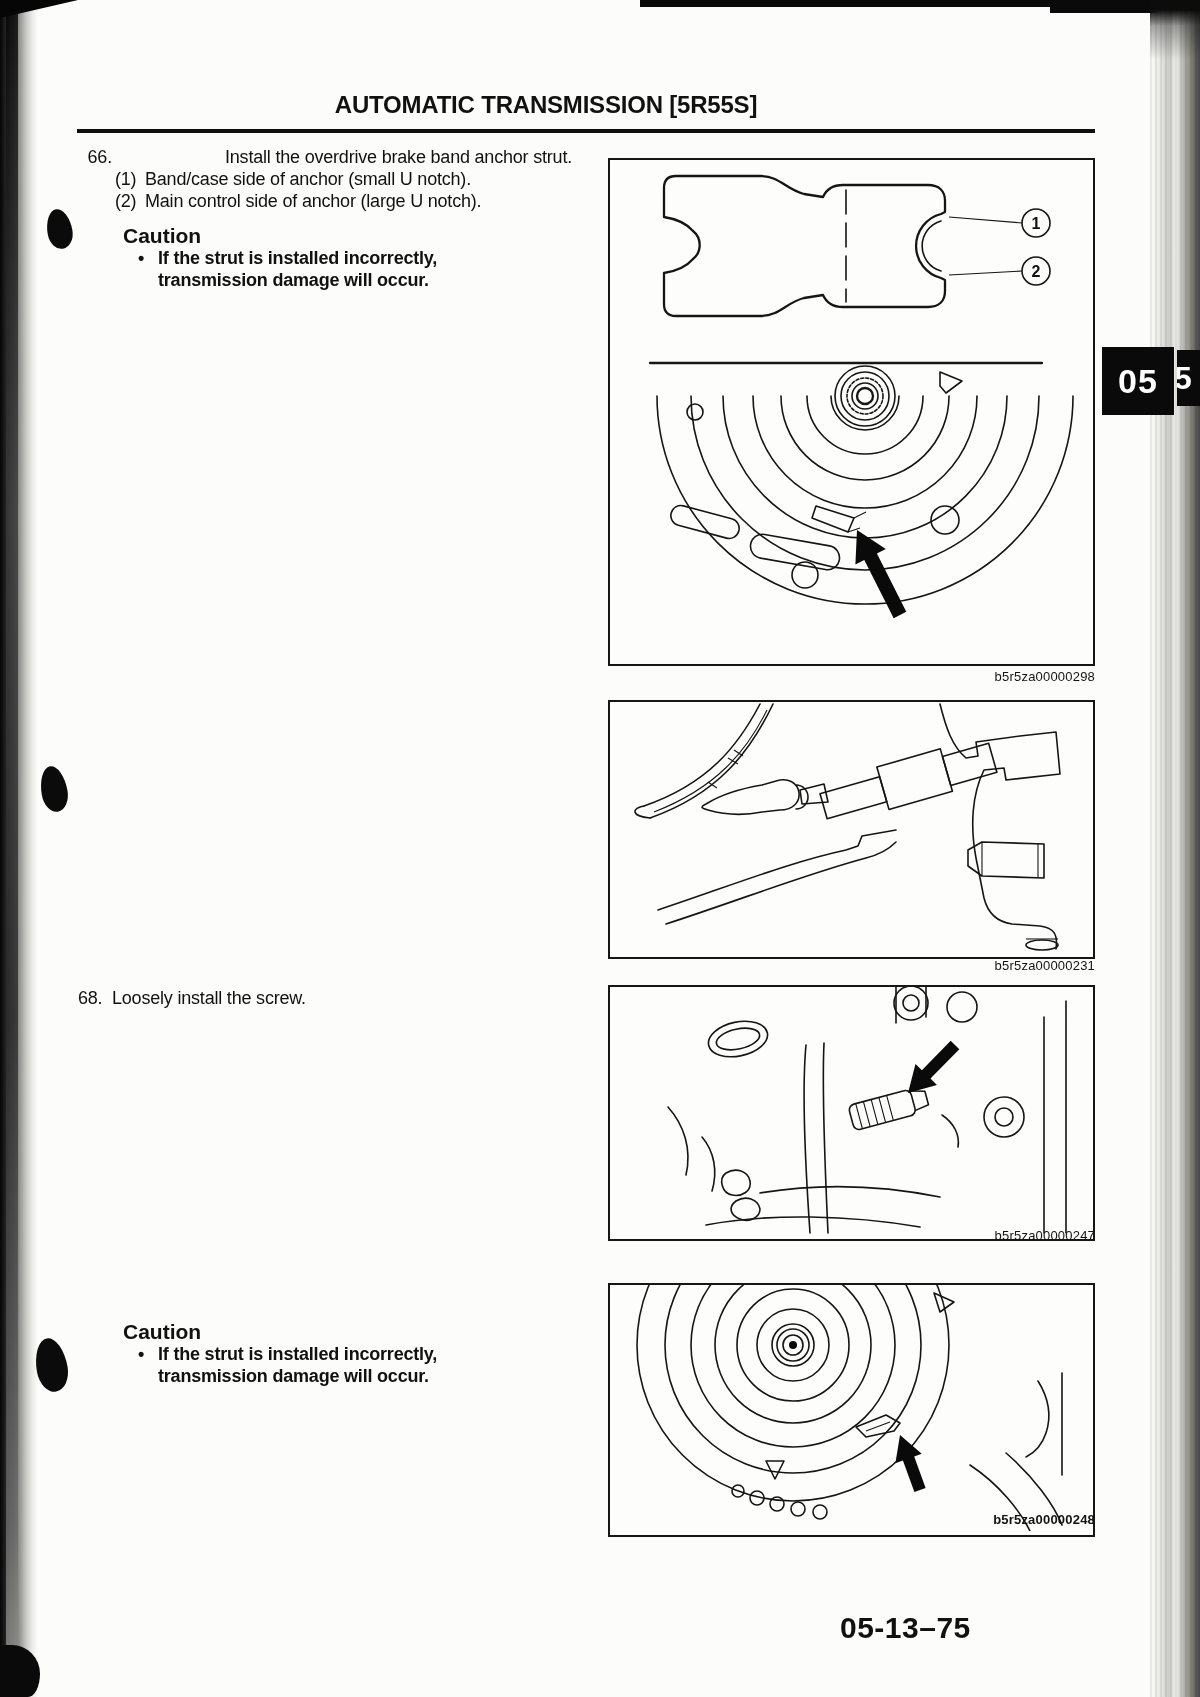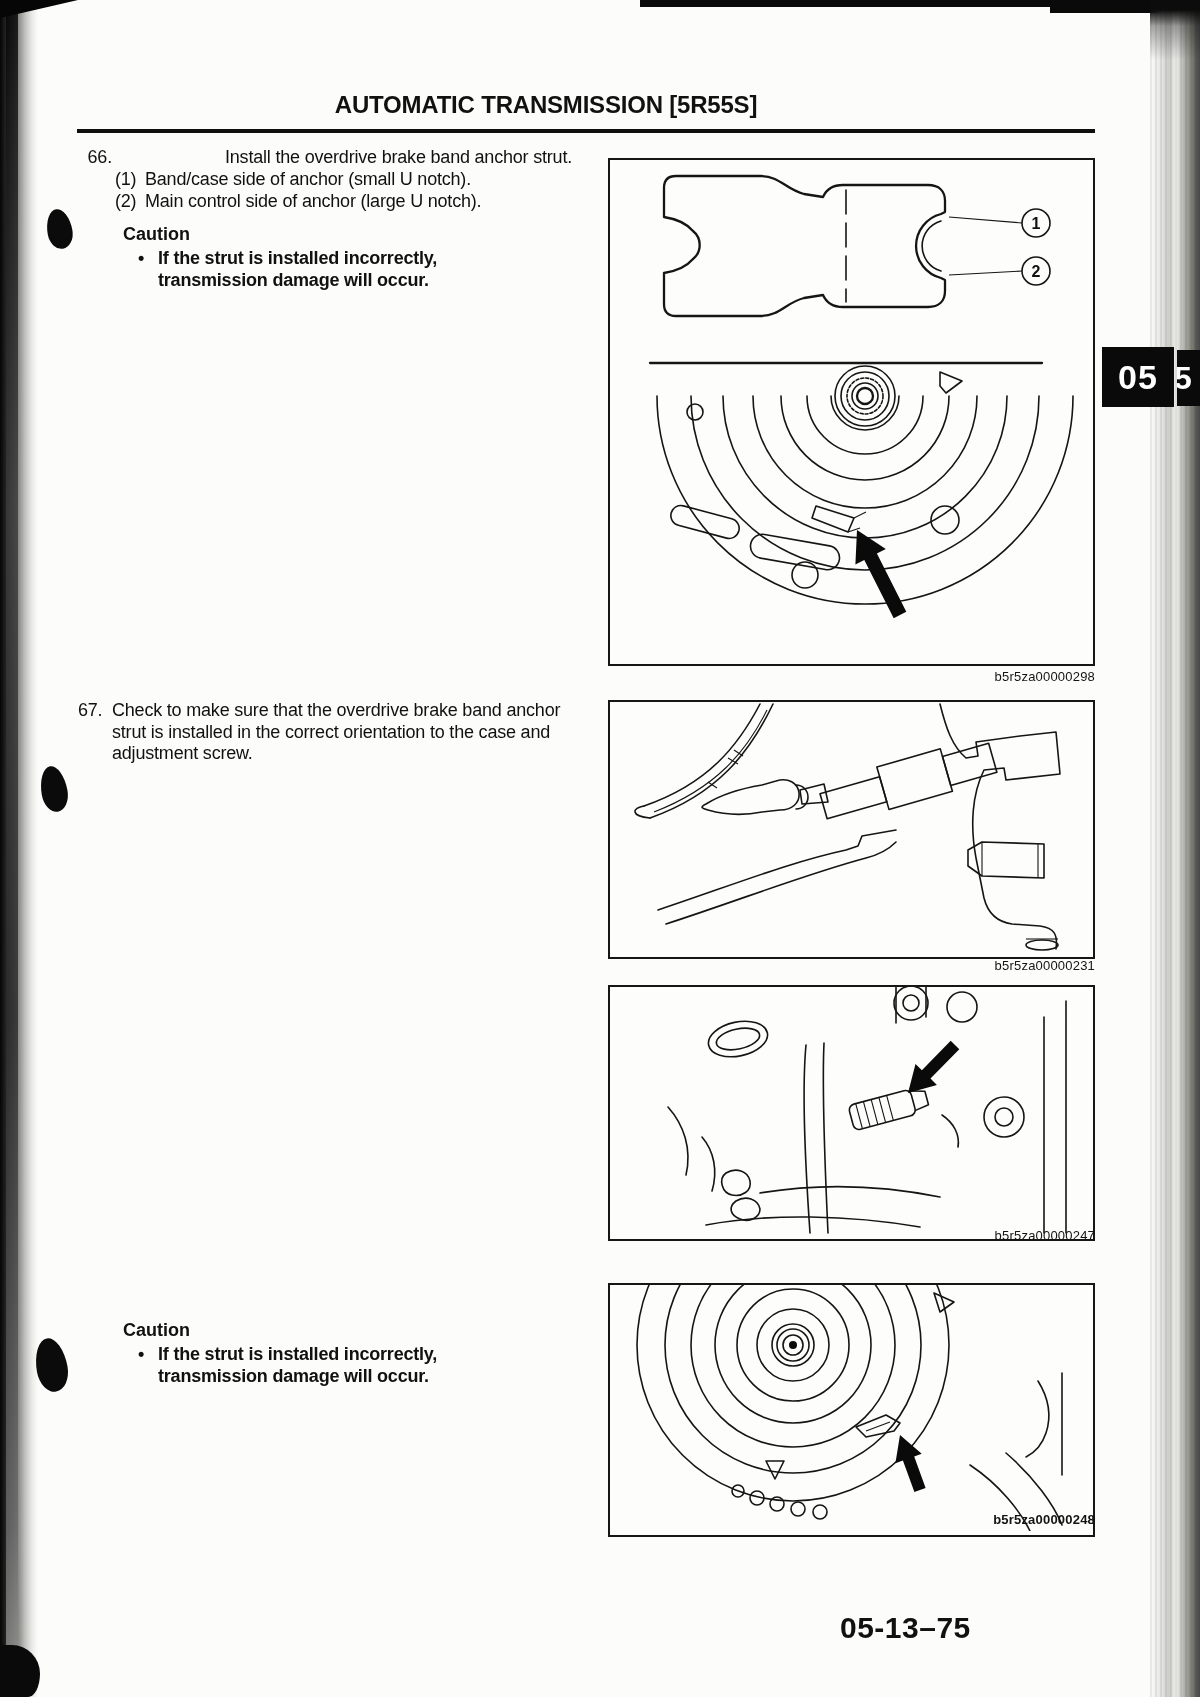--- a/index.html
+++ b/index.html
@@ -30,35 +30,35 @@
   
   .title{position:absolute;left:77px;top:91px;width:938px;text-align:center;
     font-size:24px;font-weight:bold;letter-spacing:-.2px;}
   .rule{position:absolute;left:77px;top:129px;width:1018px;height:4px;background:#0e0e0e;}
   
   .step{position:absolute;left:78px;display:flex;font-size:18px;line-height:21.5px;letter-spacing:-.2px;}
   .step .num{width:34px;flex:0 0 34px;}
   .step .txt{width:460px;}
   .substep{position:absolute;left:115px;display:flex;font-size:18px;line-height:21.5px;letter-spacing:-.2px;}
   .substep .subnum{width:30px;flex:0 0 30px;}
-  .caution-h{position:absolute;left:123px;font-size:18px;font-weight:bold;}
+  .caution-h{position:absolute;left:123px;font-size:21px;font-weight:bold;}
   .caution-b{position:absolute;left:138px;display:flex;font-size:18px;font-weight:bold;line-height:22px;letter-spacing:-.2px;}
   .caution-b .bullet{width:12px;flex:0 0 12px;margin-right:8px;}
   .caution-b .ctext{width:368px;}
   
   .figbox{position:absolute;left:608px;width:483px;border:2px solid #161616;background:#fdfdfc;overflow:hidden;}
   .figcap{position:absolute;left:608px;width:487px;text-align:right;font-size:13px;letter-spacing:.2px;color:#141414;}
   svg{display:block;}
   .ln{fill:none;stroke:#151515;stroke-width:1.6;stroke-linecap:round;stroke-linejoin:round;}
   .ln2{fill:none;stroke:#151515;stroke-width:2.3;stroke-linecap:round;stroke-linejoin:round;}
   .thin{fill:none;stroke:#151515;stroke-width:1.1;}
   .solid{fill:#0a0a0a;stroke:none;}
   .callout-num{font-family:"Liberation Sans",sans-serif;font-size:16px;font-weight:bold;fill:#111;}
   
-  .tab05{position:absolute;left:1102px;top:347px;width:72px;height:60px;background:#0a0a0a;
+  .tab05{position:absolute;left:1102px;top:347px;width:72px;height:68px;background:#0a0a0a;
     color:#fff;font-size:34px;font-weight:bold;display:flex;align-items:center;justify-content:center;letter-spacing:1px;}
   .tab05-edge{position:absolute;left:1177px;top:350px;width:23px;height:56px;background:#0a0a0a;
     color:#fff;font-size:32px;font-weight:bold;overflow:hidden;display:flex;align-items:center;}
   .tab05-edge span{margin-left:-3px;}
   .pagenum{position:absolute;left:840px;top:1611px;width:260px;text-align:left;
     font-size:30px;font-weight:bold;letter-spacing:.5px;}
 </style>
 </head>
 <body>
 
@@ -95,25 +95,25 @@
   <div class="substep" style="top:191px;">
     <span class="subnum">(2)</span>
     <span>Main control side of anchor (large U notch).</span>
   </div>
   <div class="caution-h" style="top:224px;">Caution</div>
   <div class="caution-b" style="top:247px;">
     <span class="bullet">•</span>
     <span class="ctext">If the strut is installed incorrectly, transmission damage will occur.</span>
   </div>
 
-  <div class="step" style="top:700px;">
-    <span class="num">67.</span>
-    <span class="txt">Check to make sure that the overdrive brake band anchor strut is installed in the correct orientation to the case and adjustment screw.</span>
-  </div>
-
+
+  <div class="step" style="top:988px;">
+    <span class="num">68.</span>
+    <span class="txt">Loosely install the screw.</span>
+  </div>
 
   <div class="caution-h" style="top:1320px;">Caution</div>
   <div class="caution-b" style="top:1343px;">
     <span class="bullet">•</span>
     <span class="ctext">If the strut is installed incorrectly, transmission damage will occur.</span>
   </div>
 
   <div class="figbox" style="top:158px;height:504px;">
     <svg width="483" height="504" viewBox="0 0 483 504">
 

